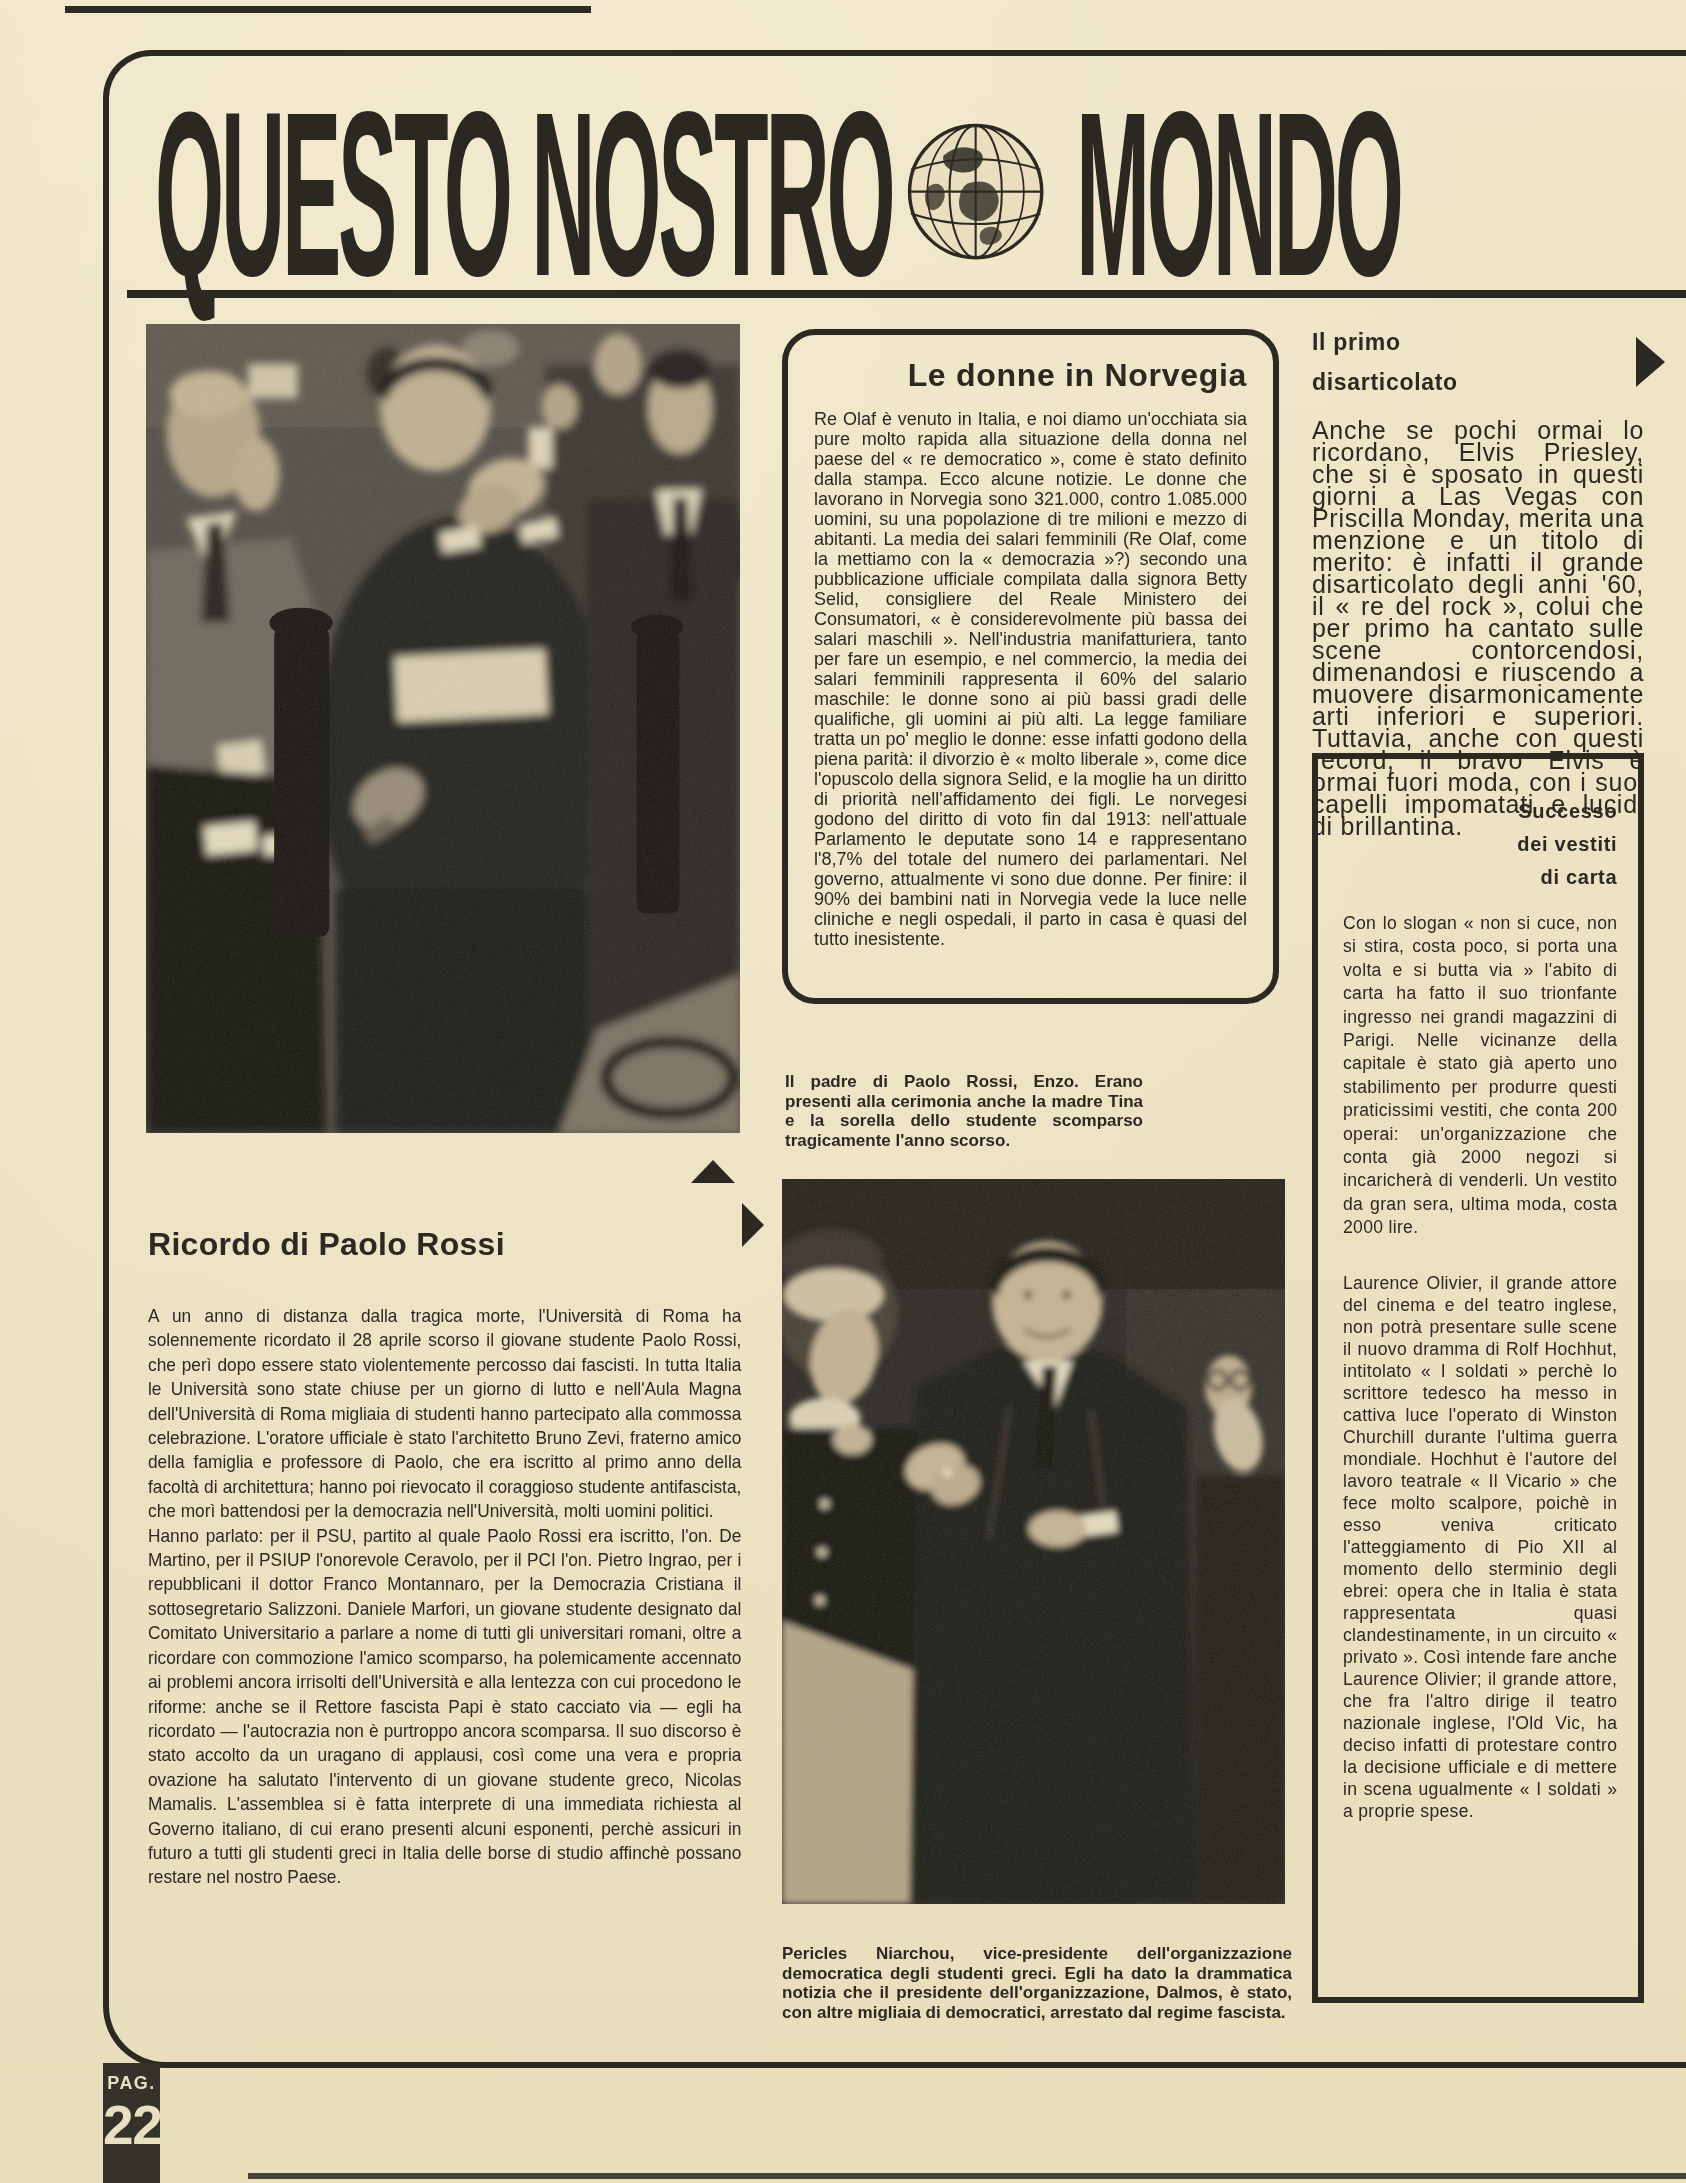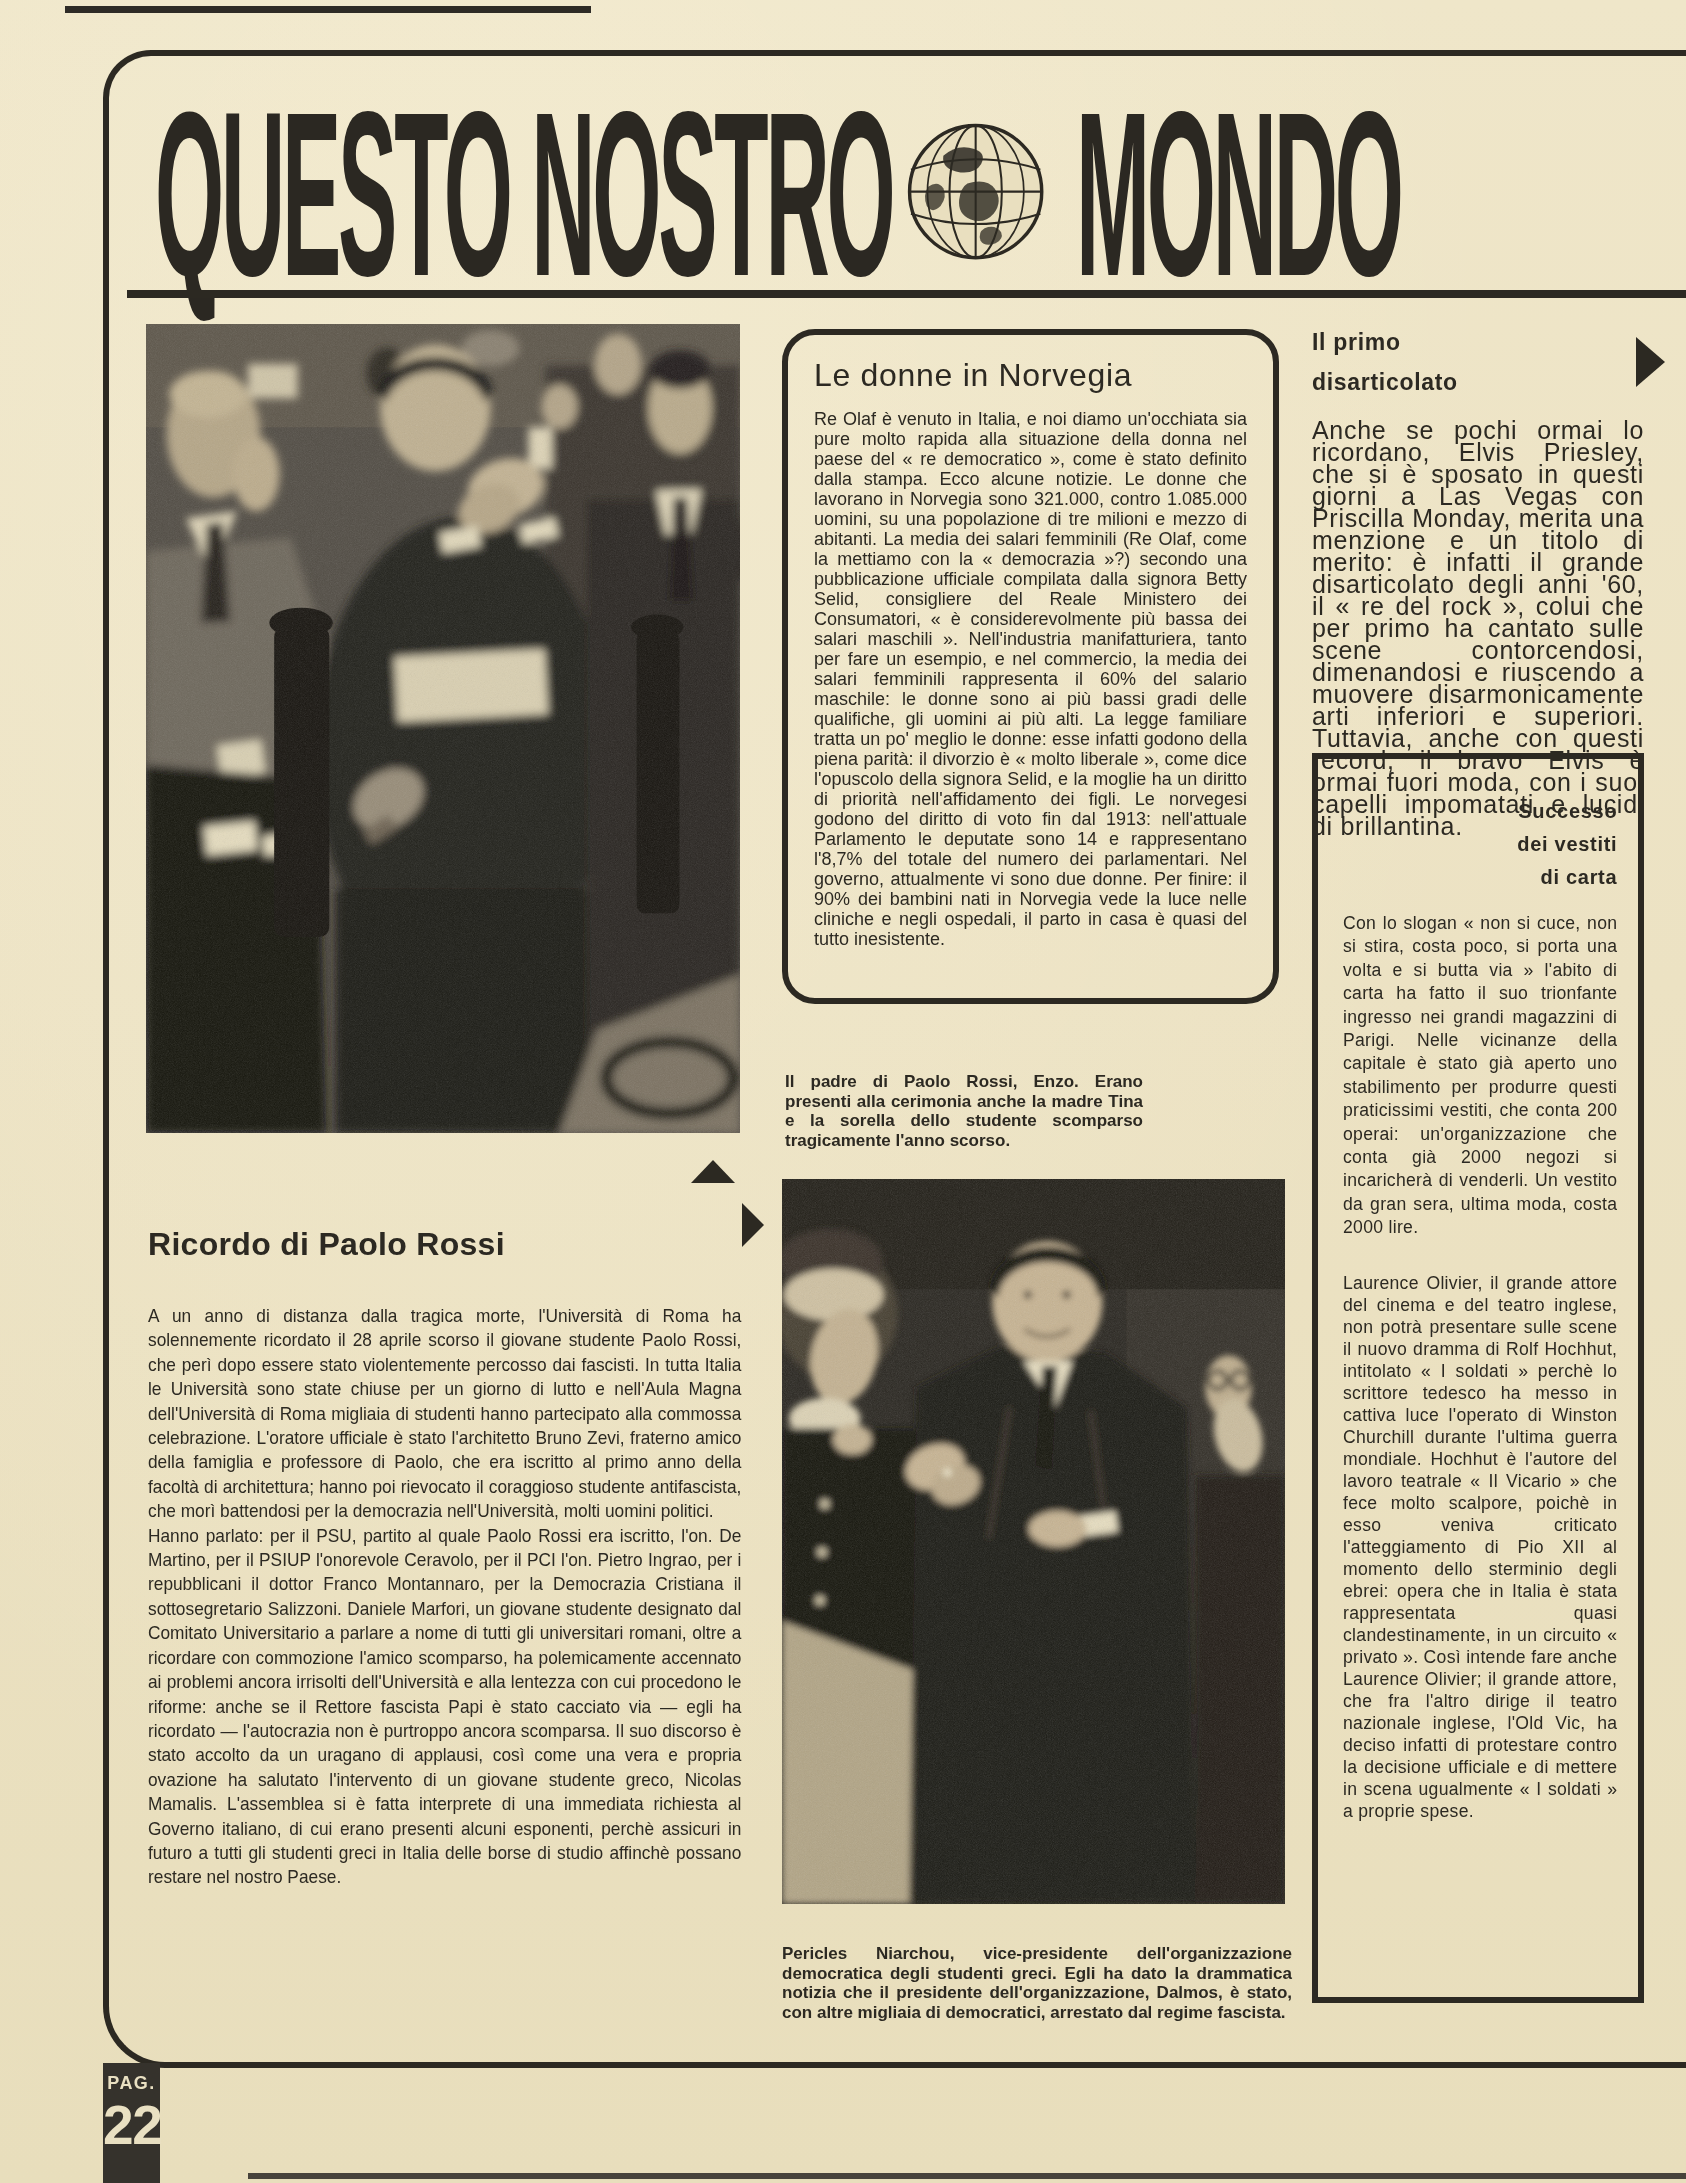--- a/index.html
+++ b/index.html
@@ -34,21 +34,21 @@
   
   #photo-ceremony{left:146px;top:324px;width:594px;height:809px;background:#524d45;}
   #photo-niarchou{left:782px;top:1179px;width:503px;height:725px;background:#2b2822;}
   #photo-ceremony svg,#photo-niarchou svg{display:block;width:100%;height:100%;}
   
   #norway-box{
     left:782px;top:329px;width:497px;height:675px;box-sizing:border-box;
     border:6.2px solid #2c2922;border-radius:33px;
     padding:18px 26px 13.8px 26px;
   }
-  #norway-title{text-align:left;font-size:32px;font-weight:normal;letter-spacing:0.7px;margin:4.1px 0 15px 0;}
+  #norway-title{text-align:right;font-size:32px;font-weight:bold;letter-spacing:0.7px;margin:4.1px 0 15px 0;}
   #norway-body{font-size:18px;line-height:20px;text-align:justify;font-weight:400;}
   
   .caption{font-weight:bold;font-size:17px;line-height:19.6px;text-align:justify;}
   #caption-rossi{left:785px;top:1072px;width:358px;}
   #caption-niarchou{left:782px;top:1944px;width:510px;}
   
   .tri{width:0;height:0;}
   #arrow-up{left:691px;top:1160px;border-left:22px solid transparent;border-right:22px solid transparent;border-bottom:23.4px solid #2c2922;}
   #arrow-right-mid{left:742px;top:1203px;border-top:22px solid transparent;border-bottom:22px solid transparent;border-left:22px solid #2c2922;}
   #arrow-right-top{left:1636px;top:337px;border-top:25px solid transparent;border-bottom:25px solid transparent;border-left:29px solid #2c2922;}

